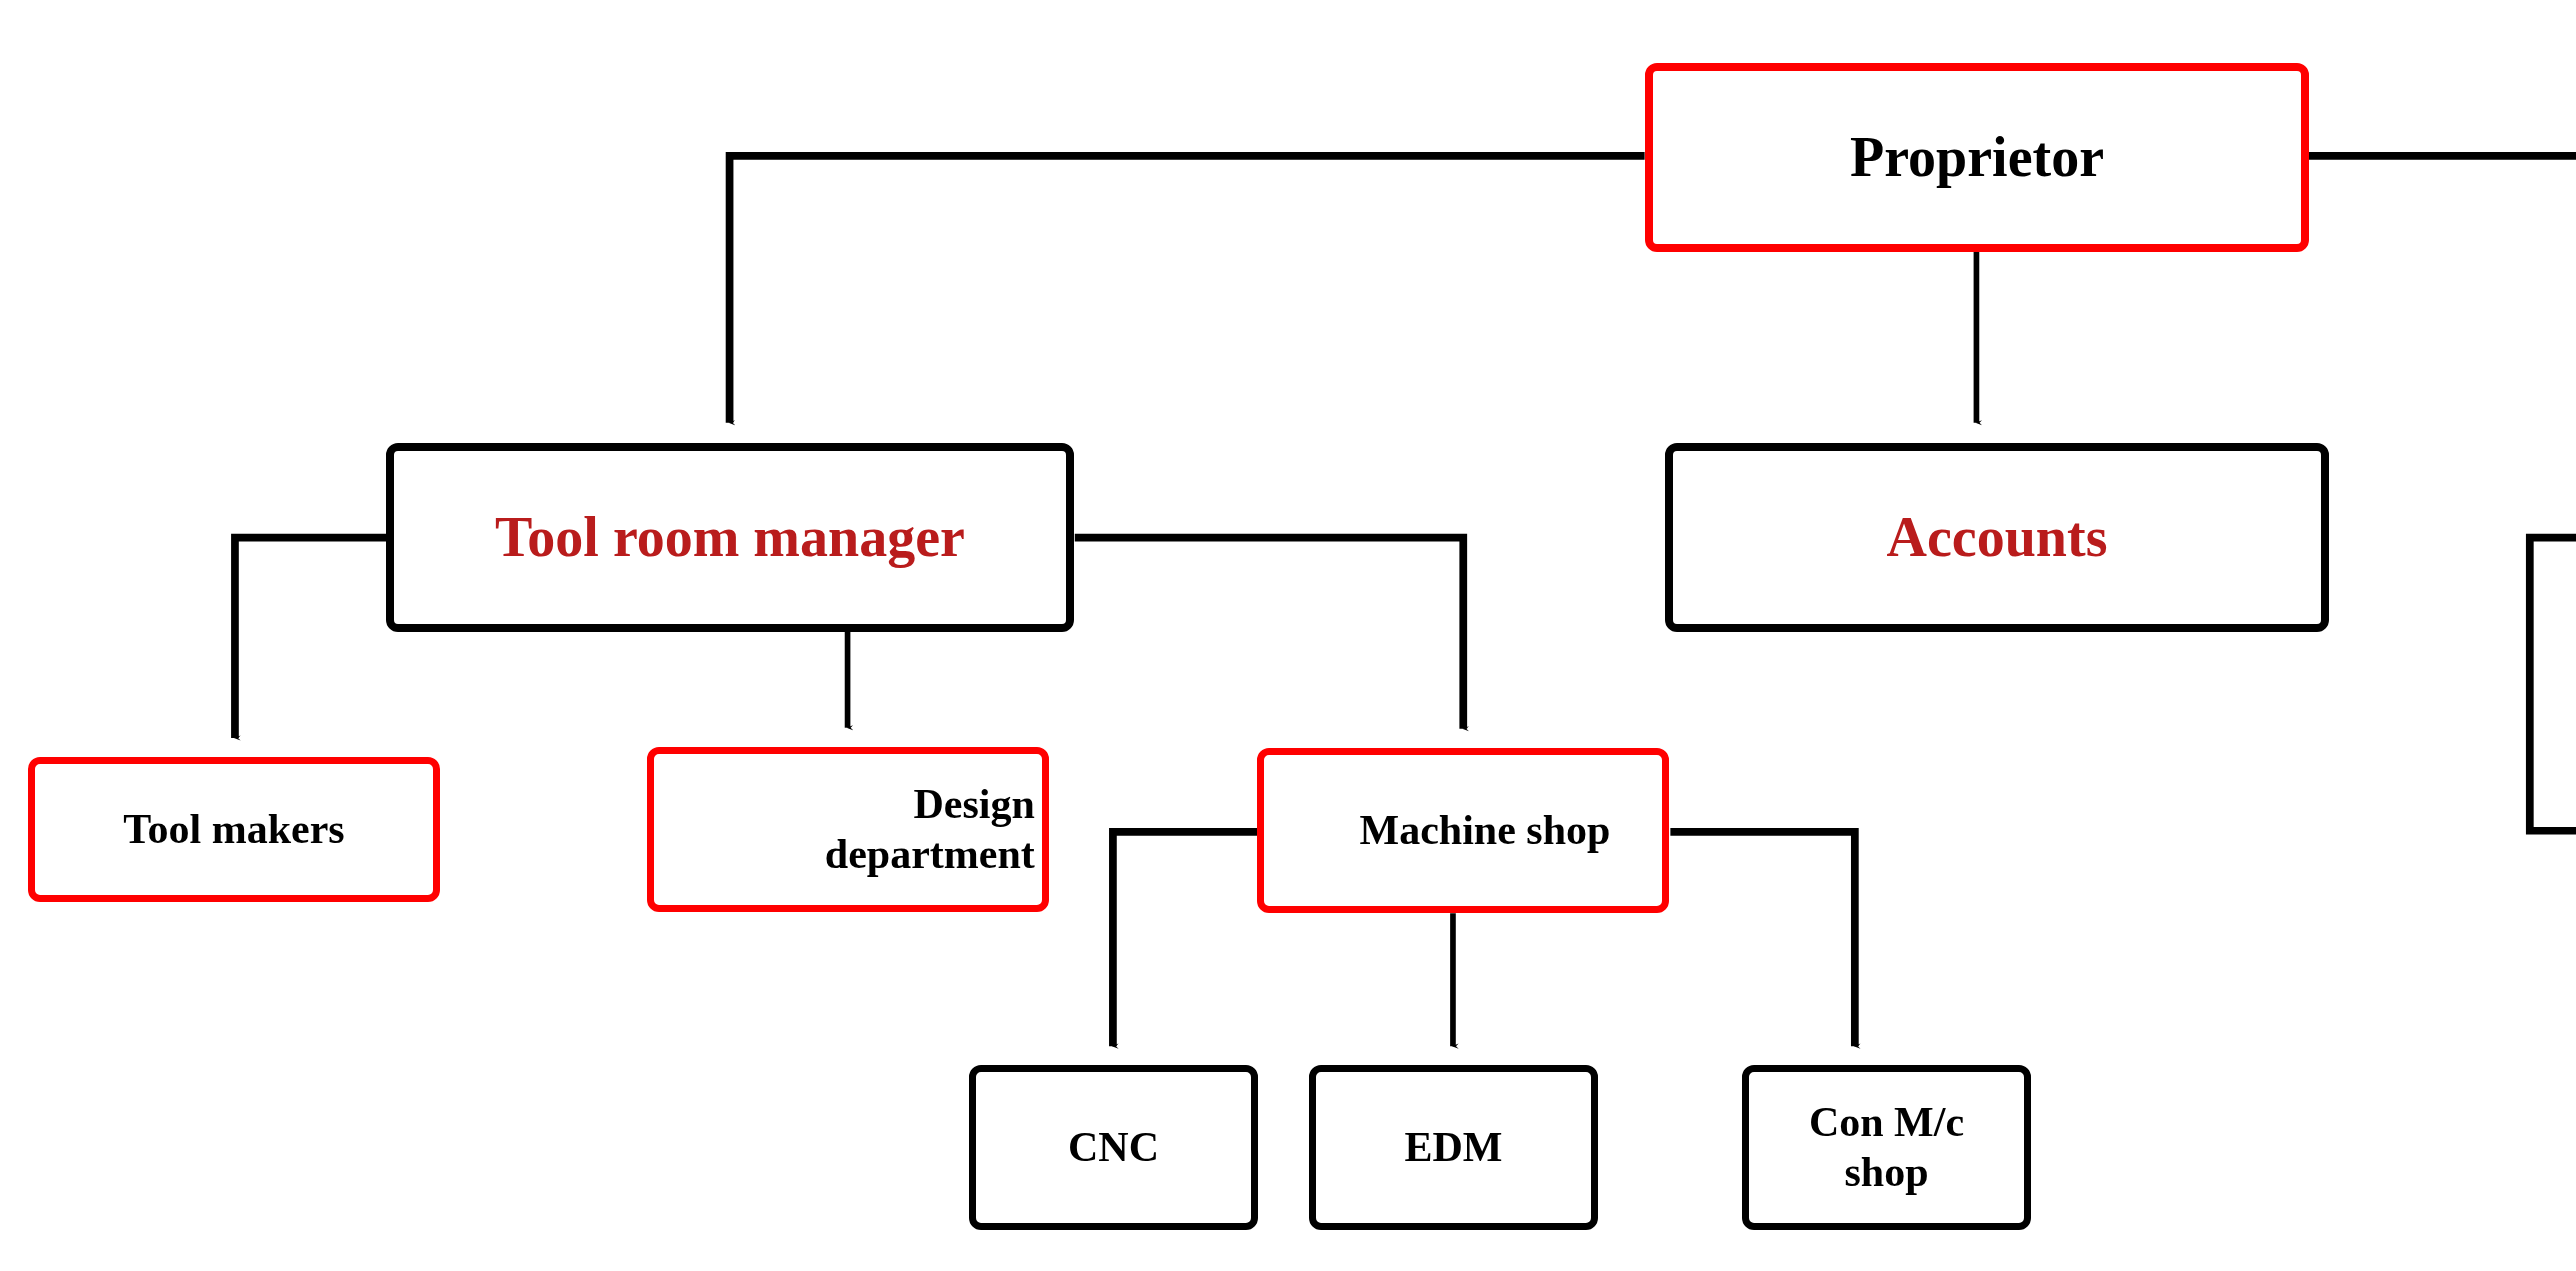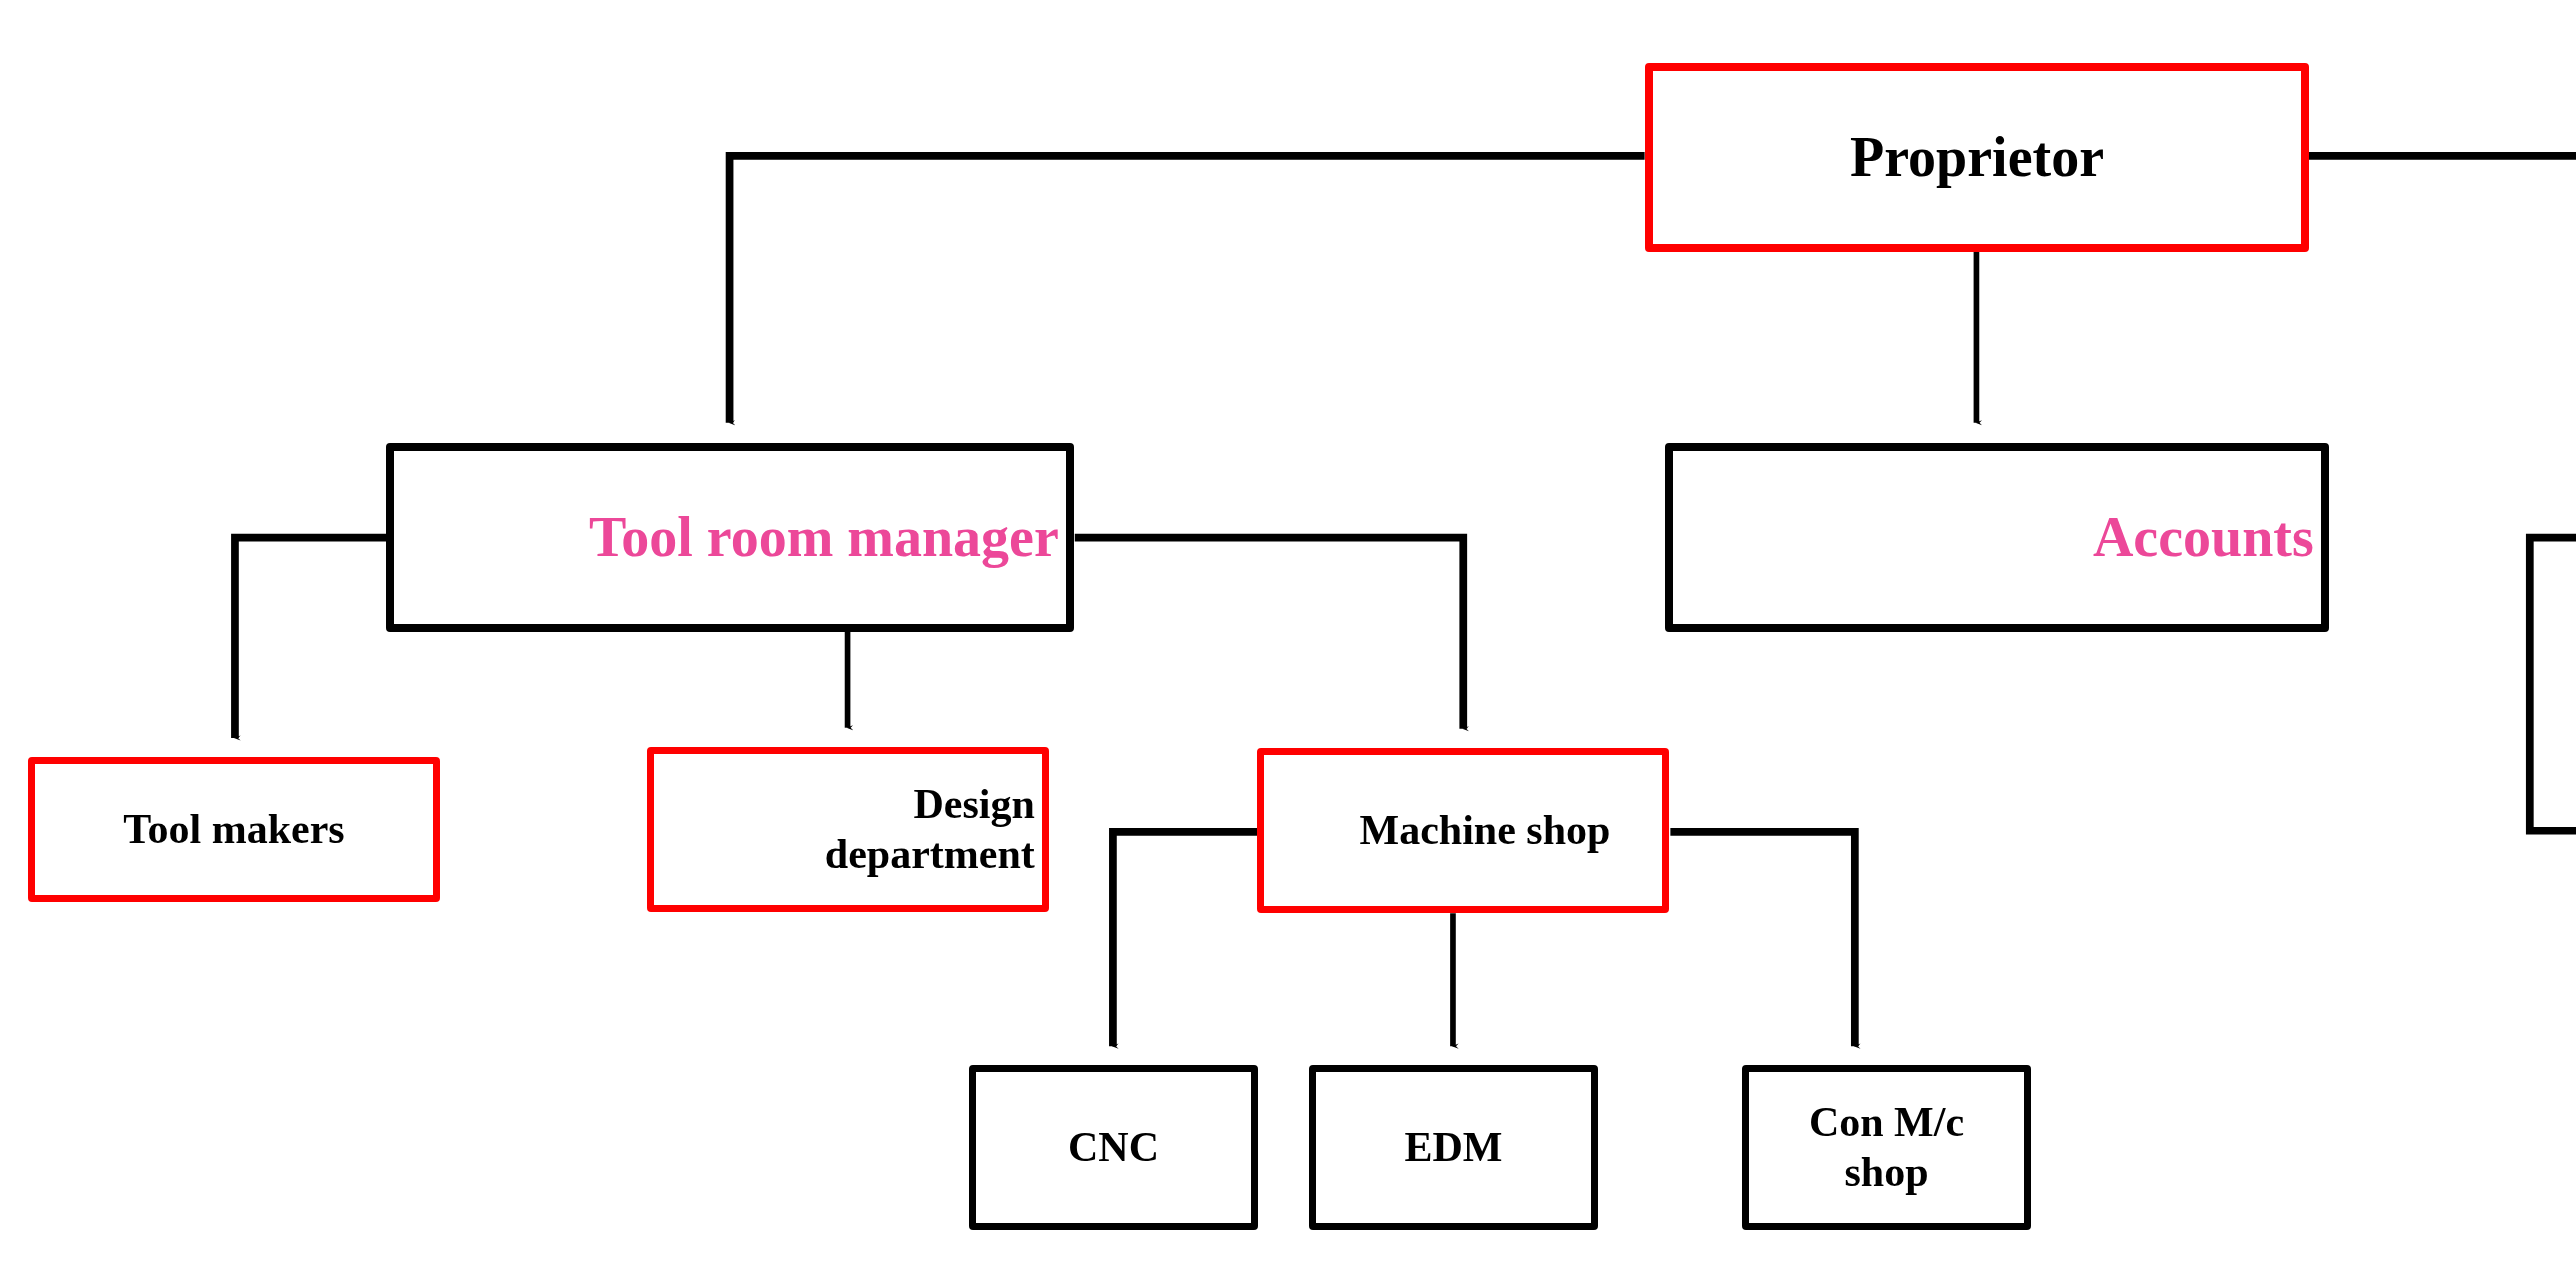--- a/index.html
+++ b/index.html
@@ -28,35 +28,35 @@
     position: absolute;
     box-sizing: border-box;
     background: #ffffff;
     border-style: solid;
     display: flex;
     align-items: center;
     justify-content: center;
     text-align: center;
     line-height: 1.18;
     font-weight: bold;
-    border-radius: 4px;
+    border-radius: 12px;
     z-index: 5;
   }
   .node .label {
     display: block;
     width: 100%;
     padding: 0 7.2px;
     box-sizing: border-box;
     white-space: pre-line;
   }
   
   .border-red   { border-color: #FF0000; }
   .border-black { border-color: #000000; }
   
-  .text-red   { color: #ec4899; text-align: right; }
+  .text-red   { color: #b91c1c; }
   .text-black { color: #000000; }
   
   .bw-thick { border-width: 8.8px; }
   .bw-med   { border-width: 7.2px; }
   
   .fs-xl { font-size: 56px; }
   .fs-md { font-size: 42px; }
 </style>
 </head>
 <body>

